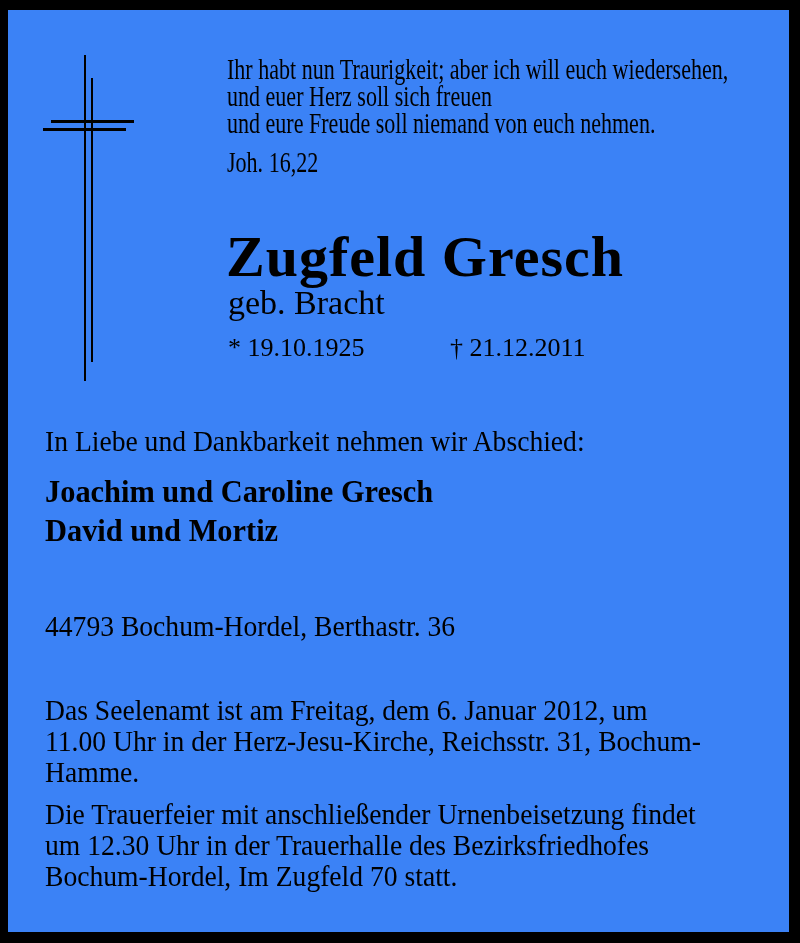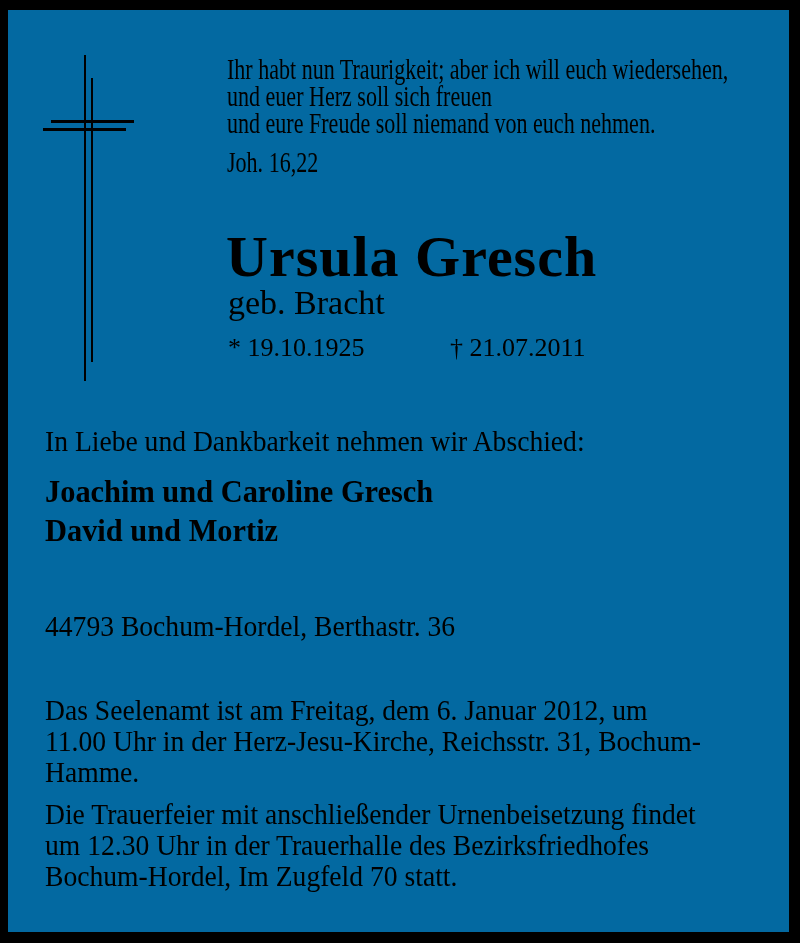--- a/index.html
+++ b/index.html
@@ -6,21 +6,21 @@
   html, body { background: #ffffff; }
   body {
     width: 800px; height: 943px;
     font-family: "Liberation Serif", "DejaVu Serif", serif;
     color: #000000;
     position: relative;
     overflow: hidden;
   }
   .page {
     position: absolute; inset: 0;
-    background: #0369a1;
+    background: #3b82f6;
   }
   .frame {
     position: absolute; inset: 0;
     border-style: solid;
     border-color: #000000;
     border-width: 10px 11px 11px 8px;
     pointer-events: none;
   }
   
   .cross-line { position: absolute; background: #000000; }
@@ -78,27 +78,27 @@
     <div class="cross-line cross-h2"></div>
   </div>
 
   <div class="quote">
     <div>Ihr habt nun Traurigkeit; aber ich will euch wiedersehen,</div>
     <div>und euer Herz soll sich freuen</div>
     <div>und eure Freude soll niemand von euch nehmen.</div>
     <div class="quote-ref">Joh. 16,22</div>
   </div>
 
-  <h1 class="name">Ursula Gresch</h1>
+  <h1 class="name">Zugfeld Gresch</h1>
 
   <div class="maiden">geb. Bracht</div>
 
   <div>
     <span class="birth">* 19.10.1925</span>
-    <span class="death">† 21.07.2011</span>
+    <span class="death">† 21.12.2011</span>
   </div>
 
   <div class="bodytext farewell">In Liebe und Dankbarkeit nehmen wir Abschied:</div>
 
   <div class="mourners">
     <div>Joachim und Caroline Gresch</div>
     <div>David und Mortiz</div>
   </div>
 
   <div class="bodytext address">44793 Bochum-Hordel, Berthastr. 36</div>

